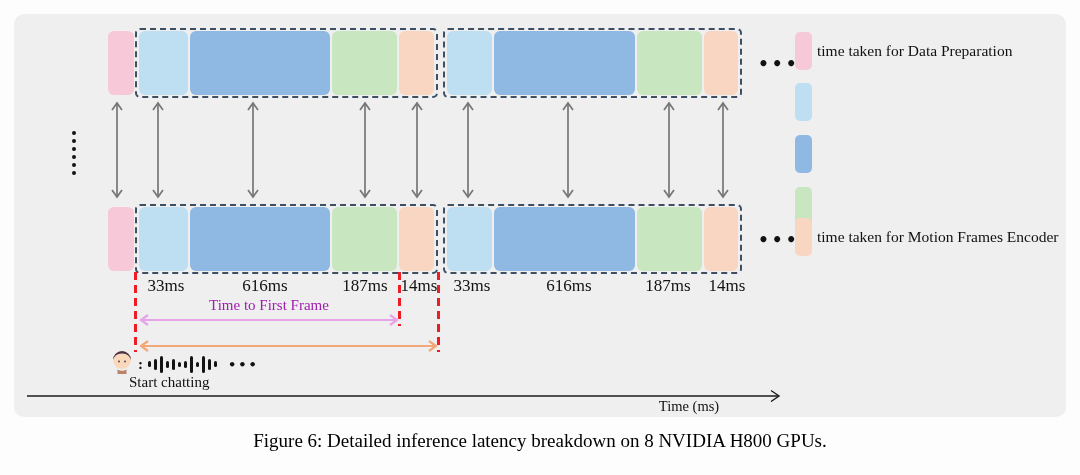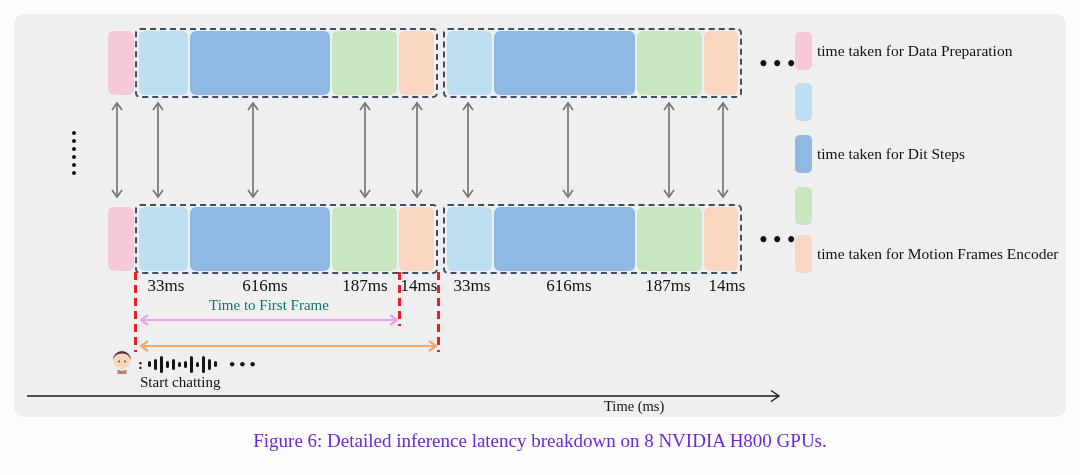--- a/index.html
+++ b/index.html
@@ -30,44 +30,44 @@
   .vdots i { width:4px; height:4px; border-radius:50%; background:#141414; }
 
   .varrow { position:absolute; top:86px; width:16px; height:100px; }
   .varrow svg { stroke:var(--sync-arrow); stroke-width:1.7; fill:none; }
 
   .tlabel { position:absolute; top:262px; height:20px; font-size:17px; text-align:center; }
 
   .redline { position:absolute; width:3px;
              background:repeating-linear-gradient(to bottom, var(--red-marker) 0 8px, transparent 8px 13px); }
 
-  .ann-label { position:absolute; text-align:center; font-size:15px; color:#0f766e; }
+  .ann-label { position:absolute; text-align:center; font-size:15px; color:#a21caf; }
   .harrow { position:absolute; }
   .harrow svg { fill:none; }
   .harrow.pink svg   { stroke:var(--first-frame-arrow); stroke-width:2.2; }
   .harrow.orange svg { stroke:var(--one-loop-arrow);   stroke-width:2.2; }
 
   .avatar { position:absolute; left:96px; top:334px; width:24px; height:26px; }
   .wave { position:absolute; left:124px; top:340px; height:20px; display:flex; align-items:center; gap:3px; }
   .wave .colon { font-size:15px; font-weight:bold; margin-right:2px; }
   .wave i { width:3px; border-radius:1.5px; background:#141414; display:block; }
   .wave .wdots { margin-left:8px; font-size:13px; font-weight:bold; letter-spacing:2px;
                  font-family:"DejaVu Sans",sans-serif; }
-  .start-chatting { position:absolute; left:126px; top:360px; font-size:15px; }
+  .start-chatting { position:absolute; left:115px; top:360px; font-size:15px; }
 
   .axis { position:absolute; left:13px; top:372px; width:760px; height:16px; }
   .axis svg { stroke:#1c1c1c; stroke-width:1.4; fill:none; }
-  .axis-label { position:absolute; left:590px; top:384px; width:170px; text-align:left; font-size:14.5px; }
+  .axis-label { position:absolute; left:590px; top:384px; width:170px; text-align:center; font-size:14.5px; }
 
   .legend { position:absolute; left:781px; top:0; }
   .legend-item { position:absolute; display:flex; align-items:center; gap:5px; height:38px; }
   .legend-swatch { width:17px; height:38px; border-radius:5px; flex:0 0 auto; }
   .legend-label { font-size:15.5px; white-space:nowrap; }
 
-  .caption { position:absolute; left:0; top:430px; width:1080px; text-align:center; font-size:19px; color:#6d28d9; }
+  .caption { position:absolute; left:0; top:430px; width:1080px; text-align:center; font-size:19px; color:#000000; }
 </style>
 </head>
 <body>
 
 <div class="canvas">
   <div class="panel" id="panel">
 
     <div class="seg seg-data" style="left:94px; top:17px; width:26px;"></div>
     <div class="dgroup" style="left:121px; top:14px; width:303px;"></div>
     <div class="seg seg-audio" style="left:125px; top:17px; width:49px;"></div>
@@ -172,26 +172,25 @@
     <div class="legend">
       <div class="legend-item" style="top:18px;">
         <span class="legend-swatch" style="background: rgb(247, 201, 216);"></span>
         <span class="legend-label">time taken for Data Preparation</span>
       </div>
       <div class="legend-item" style="top:69px;">
         <span class="legend-swatch" style="background: rgb(190, 222, 242);"></span>
       </div>
       <div class="legend-item" style="top:121px;">
         <span class="legend-swatch" style="background: rgb(143, 184, 227);"></span>
-        <span class="legend-label">time taken for Dit Steps</span>
       </div>
       <div class="legend-item" style="top:173px;">
         <span class="legend-swatch" style="background: rgb(200, 230, 192);"></span>
       </div>
-      <div class="legend-item" style="top:221px;">
+      <div class="legend-item" style="top:204px;">
         <span class="legend-swatch" style="background: rgb(248, 214, 194);"></span>
         <span class="legend-label">time taken for Motion Frames Encoder</span>
       </div>
     </div>
   <div class="varrow" style="left: 95px;"><svg width="16" height="100" viewBox="0 0 16 100">
           <line x1="8" y1="4" x2="8" y2="96"></line>
           <polyline points="3,10 8,3 13,10"></polyline>
           <polyline points="3,90 8,97 13,90"></polyline>
         </svg></div>
       <div class="varrow" style="left: 136px;"><svg width="16" height="100" viewBox="0 0 16 100">

